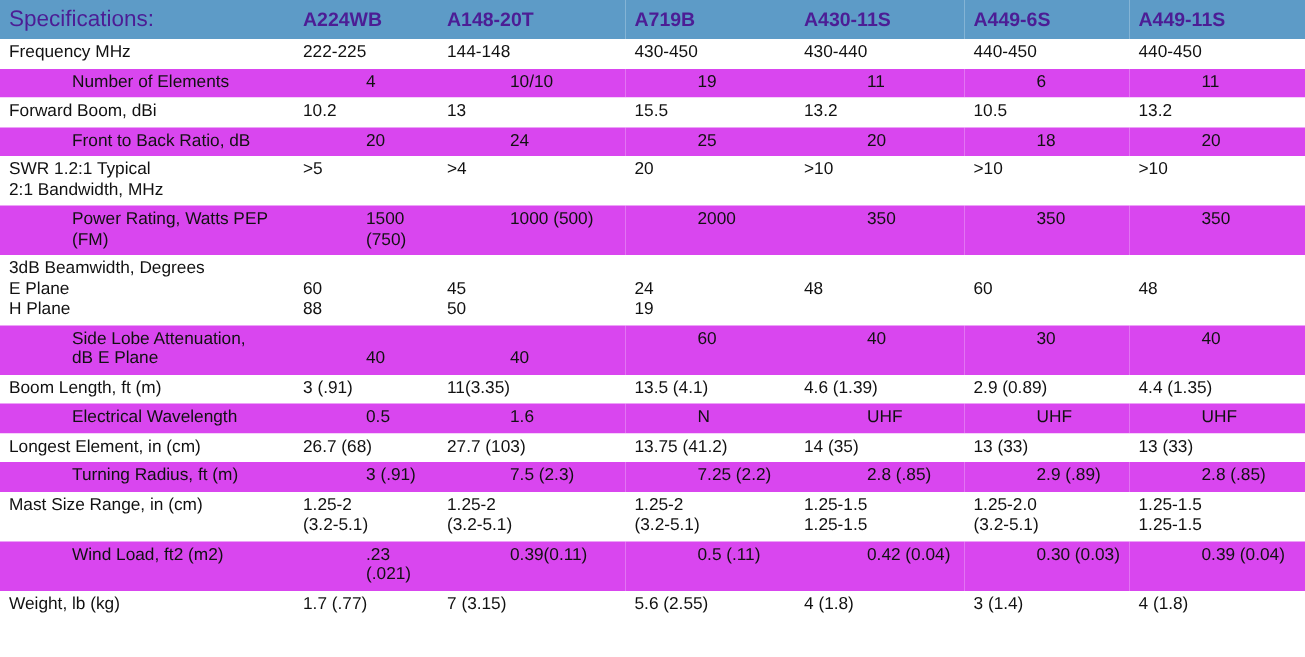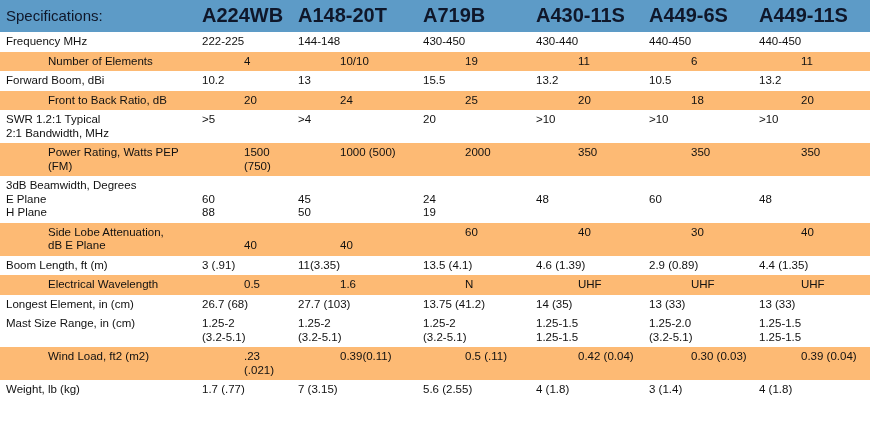--- a/index.html
+++ b/index.html
@@ -21,48 +21,48 @@
   table.spec-table col.c0 { width: 196px; }
   table.spec-table col.c1 { width: 96px; }
   table.spec-table col.c2 { width: 125px; }
   table.spec-table col.c3 { width: 113px; }
   table.spec-table col.c4 { width: 113px; }
   table.spec-table col.c5 { width: 110px; }
   table.spec-table col.c6 { width: 117px; }
 
   thead th {
     background: #5d9bc7;
-    color: #0f172a;
+    color: #4c1d95;
     font-size: 15px;
     font-weight: normal;
     text-align: left;
     padding: 4px 6px 5px 6px;
     vertical-align: middle;
     white-space: nowrap;
   }
   thead th.headcell-0 {
     font-size: 15px;
   }
   thead th.spec-head {
     font-size: 15px;
   }
   thead th.model {
     font-weight: bold;
-    font-size: 20px;
+    font-size: 13px;
   }
   tbody td {
     font-size: 11.5px;
     color: #111111;
     padding: 3px 6px 3px 6px;
     vertical-align: top;
     line-height: 13.5px;
     border: none;
   }
   tbody tr.shade td {
-    background: #fdba74;
+    background: #d946ef;
     padding-left: 48px;
   }
   tbody tr.plain td {
     background: #ffffff;
   }
   tbody td.label {
     white-space: pre-line;
   }
   tbody td.val {
     white-space: pre-line;
@@ -203,20 +203,29 @@
       </tr>
       <tr class="plain">
         <td class="label">Longest Element, in (cm)</td>
         <td class="val">26.7 (68)</td>
         <td class="val">27.7 (103)</td>
         <td class="val">13.75 (41.2)</td>
         <td class="val">14 (35)</td>
         <td class="val">13 (33)</td>
         <td class="val">13 (33)</td>
       </tr>
+      <tr class="shade">
+        <td class="label">Turning Radius, ft (m)</td>
+        <td class="val">3 (.91)</td>
+        <td class="val">7.5 (2.3)</td>
+        <td class="val">7.25 (2.2)</td>
+        <td class="val">2.8 (.85)</td>
+        <td class="val">2.9 (.89)</td>
+        <td class="val">2.8 (.85)</td>
+      </tr>
       <tr class="plain">
         <td class="label">Mast Size Range, in (cm)</td>
         <td class="val">1.25-2
 (3.2-5.1)</td>
         <td class="val">1.25-2
 (3.2-5.1)</td>
         <td class="val">1.25-2
 (3.2-5.1)</td>
         <td class="val">1.25-1.5
 1.25-1.5</td>

